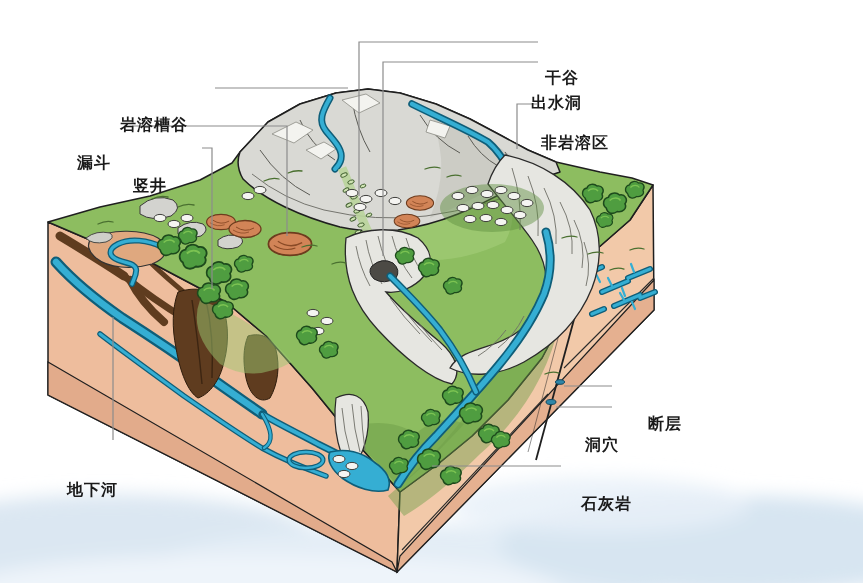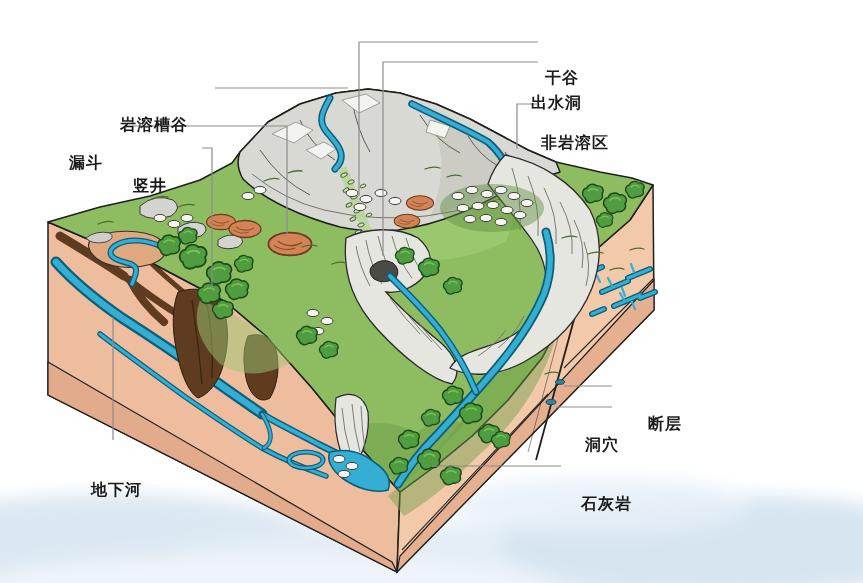--- a/index.html
+++ b/index.html
@@ -267,22 +267,22 @@
     <path class="ld" d="M538,62 L383,62 L383,256"></path>
     <path class="ld" d="M537,104 L517,104 L517,149"></path>
     <path class="ld" d="M612,386 L564,386"></path>
     <path class="ld" d="M612,407 L556,407"></path>
     <path class="ld" d="M561,466 L432,466"></path>
     <path class="ld" d="M113,440 L113,317"></path>
   </g>
 </svg>
 
   <div class="lbl" style="left:120px;top:77px">岩溶槽谷</div>
-  <div class="lbl" style="left:69px;top:115px">漏斗</div>
+  <div class="lbl" style="left:77px;top:115px">漏斗</div>
   <div class="lbl" style="left:133px;top:138px">竖井</div>
   <div class="lbl" style="left:545px;top:30px">干谷</div>
   <div class="lbl" style="left:531px;top:55px">出水洞</div>
   <div class="lbl" style="left:541px;top:95px">非岩溶区</div>
   <div class="lbl" style="left:648px;top:376px">断层</div>
   <div class="lbl" style="left:585px;top:397px">洞穴</div>
   <div class="lbl" style="left:581px;top:456px">石灰岩</div>
-  <div class="lbl" style="left:91px;top:442px">地下河</div>
+  <div class="lbl" style="left:67px;top:442px">地下河</div>
 </div>
 
 </body></html>

